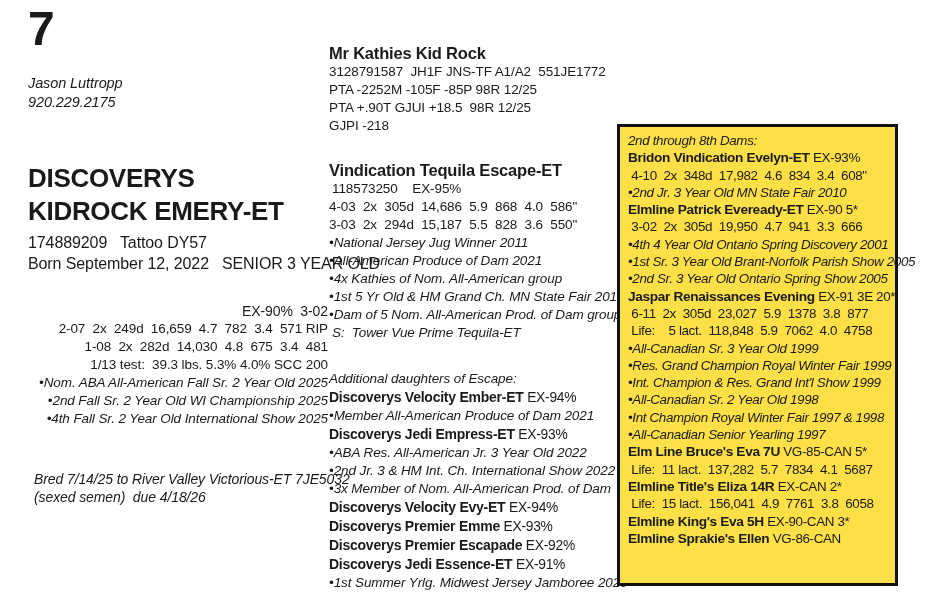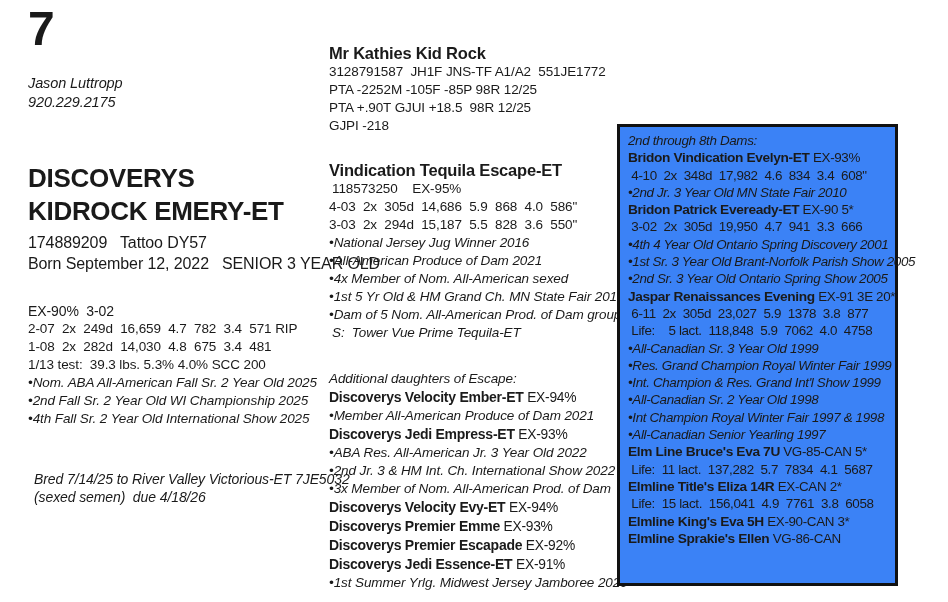--- a/index.html
+++ b/index.html
@@ -23,21 +23,21 @@
   .animal-title { font-size:26px; font-weight:bold; line-height:33px; letter-spacing:-0.3px; white-space:pre; }
   .id-block .line { font-size:16px; line-height:21px; }
   .bred-block .line { font-size:14px; line-height:18px;margin-left:6px; }
   
   .sire-name, .dam-name { font-size:16.5px; font-weight:bold; line-height:19px; white-space:pre; letter-spacing:-0.2px; }
   .name-line { white-space:pre; line-height:18px; font-size:13.8px; letter-spacing:-0.25px; }
   .name-line b { font-size:14px; }
   
   .dams-box {
     position:absolute; left:617px; top:124px; width:281px; height:462px;
-    border:3px solid #111111; padding:5px 6px 0 8px; background:#3b82f6;
+    border:3px solid #111111; padding:5px 6px 0 8px; background:#fde047;
   }
   .dams-box .line, .dams-box .name-line { line-height:17.3px; font-size:13.4px; letter-spacing:-0.35px; }
   .dams-box .name-line b { font-size:13.7px; }
 </style>
 </head>
 <body>
 
 <div class="page">
 
   <div class="grp" style="left:28px; top:4px;">
@@ -52,21 +52,21 @@
   <div class="grp" style="left:28px; top:162px;">
     <div class="animal-title">DISCOVERYS</div>
     <div class="animal-title">KIDROCK EMERY-ET</div>
   </div>
 
   <div class="grp id-block" style="left:28px; top:232px;">
     <div class="line">174889209   Tattoo DY57</div>
     <div class="line">Born September 12, 2022   SENIOR 3 YEAR OLD</div>
   </div>
 
-  <div class="grp" style="left:28px; top:302px; width:300px;">
+  <div class="grp" style="left:28px; top:302px; width:300px;text-align:right;">
     <div class="line" style="font-size:14px;">EX-90%  3-02</div>
     <div style="font-size:14px;">
         <div class="line">2-07  2x  249d  16,659  4.7  782  3.4  571 RIP</div>
         <div class="line">1-08  2x  282d  14,030  4.8  675  3.4  481</div>
         <div class="line">1/13 test:  39.3 lbs. 5.3% 4.0% SCC 200</div>
       </div>
     <div>
         <div class="line award">Nom. ABA All-American Fall Sr. 2 Year Old 2025</div>
         <div class="line award">2nd Fall Sr. 2 Year Old WI Championship 2025</div>
         <div class="line award">4th Fall Sr. 2 Year Old International Show 2025</div>
@@ -89,23 +89,23 @@
   </div>
 
   <div class="grp" style="left:329px; top:161px; width:292px;">
     <div class="dam-name">Vindication Tequila Escape-ET</div>
     <div class="line" style="padding-left:3px;">118573250    EX-95%</div>
     <div>
         <div class="line">4-03  2x  305d  14,686  5.9  868  4.0  586"</div>
         <div class="line">3-03  2x  294d  15,187  5.5  828  3.6  550"</div>
       </div>
     <div>
-        <div class="line award">National Jersey Jug Winner 2016</div>
+        <div class="line award">National Jersey Jug Winner 2011</div>
         <div class="line award">All-American Produce of Dam 2021</div>
-        <div class="line award">4x Member of Nom. All-American sexed</div>
+        <div class="line award">4x Kathies of Nom. All-American group</div>
         <div class="line award">1st 5 Yr Old &amp; HM Grand Ch. MN State Fair 2018</div>
         <div class="line award">Dam of 5 Nom. All-American Prod. of Dam groups</div>
       </div>
     <div class="line it" style="padding-left:3px;">S:  Tower Vue Prime Tequila-ET</div>
   </div>
 
   <div class="grp" style="left:329px; top:370px; width:292px;">
     <div class="line it">Additional daughters of Escape:</div>
     <div id="daughters-list">
         <div class="name-line"><b>Discoverys Velocity Ember-ET</b> EX-94%</div>
@@ -121,21 +121,21 @@
         <div class="line award">1st Summer Yrlg. Midwest Jersey Jamboree 2020</div>
       </div>
   </div>
 
   <div class="dams-box">
     <div class="line it">2nd through 8th Dams:</div>
     <div id="dams-box-list">
         <div class="name-line"><b>Bridon Vindication Evelyn-ET</b> EX-93%</div>
         <div class="line"> 4-10  2x  348d  17,982  4.6  834  3.4  608"</div>
         <div class="line award">2nd Jr. 3 Year Old MN State Fair 2010</div>
-        <div class="name-line"><b>Bridon Patrick Eveready-ET</b> EX-90 5*</div>
+        <div class="name-line"><b>Elmline Patrick Eveready-ET</b> EX-90 5*</div>
         <div class="line"> 3-02  2x  305d  19,950  4.7  941  3.3  666</div>
         <div class="line award">4th 4 Year Old Ontario Spring Discovery 2001</div>
         <div class="line award">1st Sr. 3 Year Old Brant-Norfolk Parish Show 2005</div>
         <div class="line award">2nd Sr. 3 Year Old Ontario Spring Show 2005</div>
         <div class="name-line"><b>Jaspar Renaissances Evening</b> EX-91 3E 20*</div>
         <div class="line"> 6-11  2x  305d  23,027  5.9  1378  3.8  877</div>
         <div class="line"> Life:    5 lact.  118,848  5.9  7062  4.0  4758</div>
         <div class="line award">All-Canadian Sr. 3 Year Old 1999</div>
         <div class="line award">Res. Grand Champion Royal Winter Fair 1999</div>
         <div class="line award">Int. Champion &amp; Res. Grand Int'l Show 1999</div>

